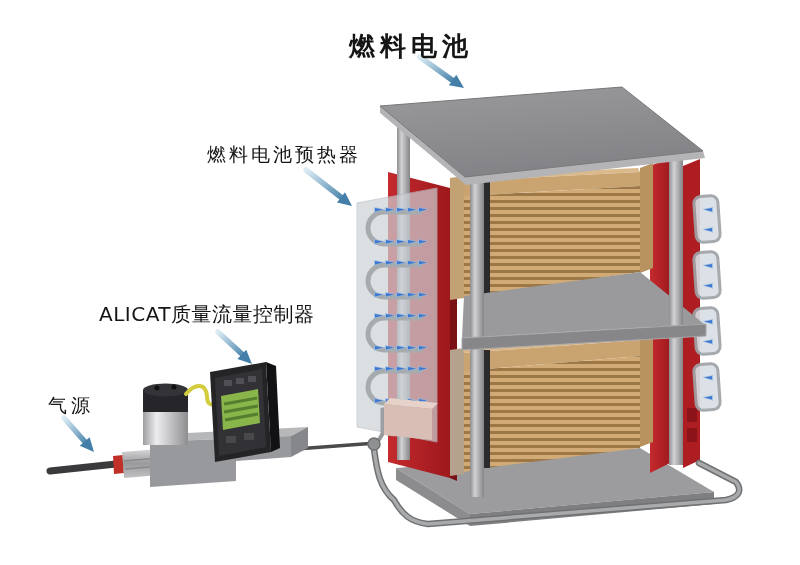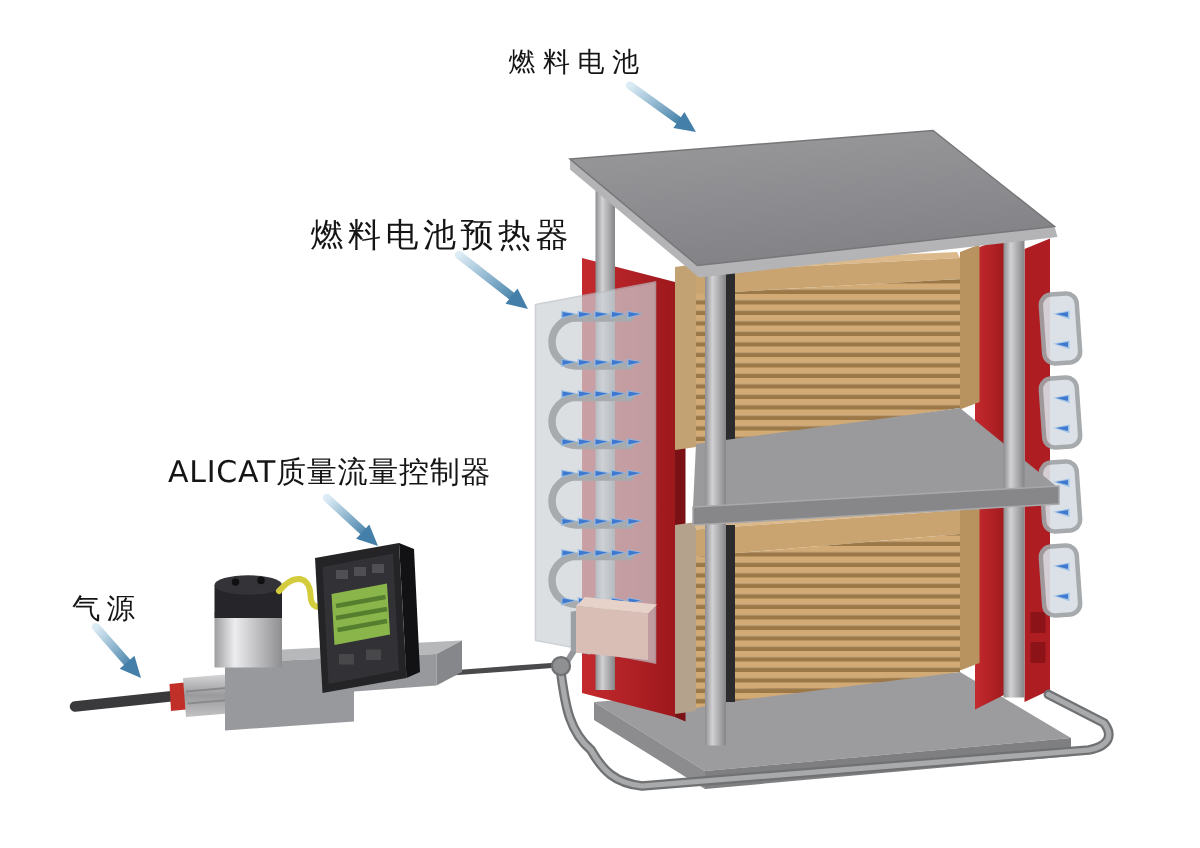--- a/index.html
+++ b/index.html
@@ -1,23 +1,23 @@
 <!DOCTYPE html>
 <html><head>
 <meta charset="utf-8">
 <style>
   html,body{margin:0;padding:0;background:#ffffff;}
   #stage{position:relative;width:800px;height:565px;background:#ffffff;overflow:hidden;
          font-family:"DejaVu Sans",sans-serif;}
   #scene{position:absolute;left:0;top:0;}
   .callout{position:absolute;color:#151515;white-space:nowrap;}
   .serif{font-family:"DejaVu Serif","DejaVu Sans",serif;}
-  #label-fuel-cell{left:339px;top:29px;font-size:18px;letter-spacing:5px;}
-  #label-preheater{left:207px;top:142px;font-size:22px;letter-spacing:3px;}
-  #label-controller{left:112px;top:301px;font-size:20px;letter-spacing:0.5px;}
+  #label-fuel-cell{left:349px;top:29px;font-size:26px;letter-spacing:5px;font-weight:bold;}
+  #label-preheater{left:207px;top:142px;font-size:19px;letter-spacing:3px;}
+  #label-controller{left:99px;top:301px;font-size:20px;letter-spacing:0.5px;}
   #label-gas-source{left:48px;top:393px;font-size:19px;letter-spacing:4px;}
 </style>
 </head>
 <body>
 
 <div id="stage">
 
 <svg id="scene" width="800" height="565" viewBox="0 0 800 565">
   <defs>
     <linearGradient id="ag" x1="0" y1="0" x2="1" y2="1">

